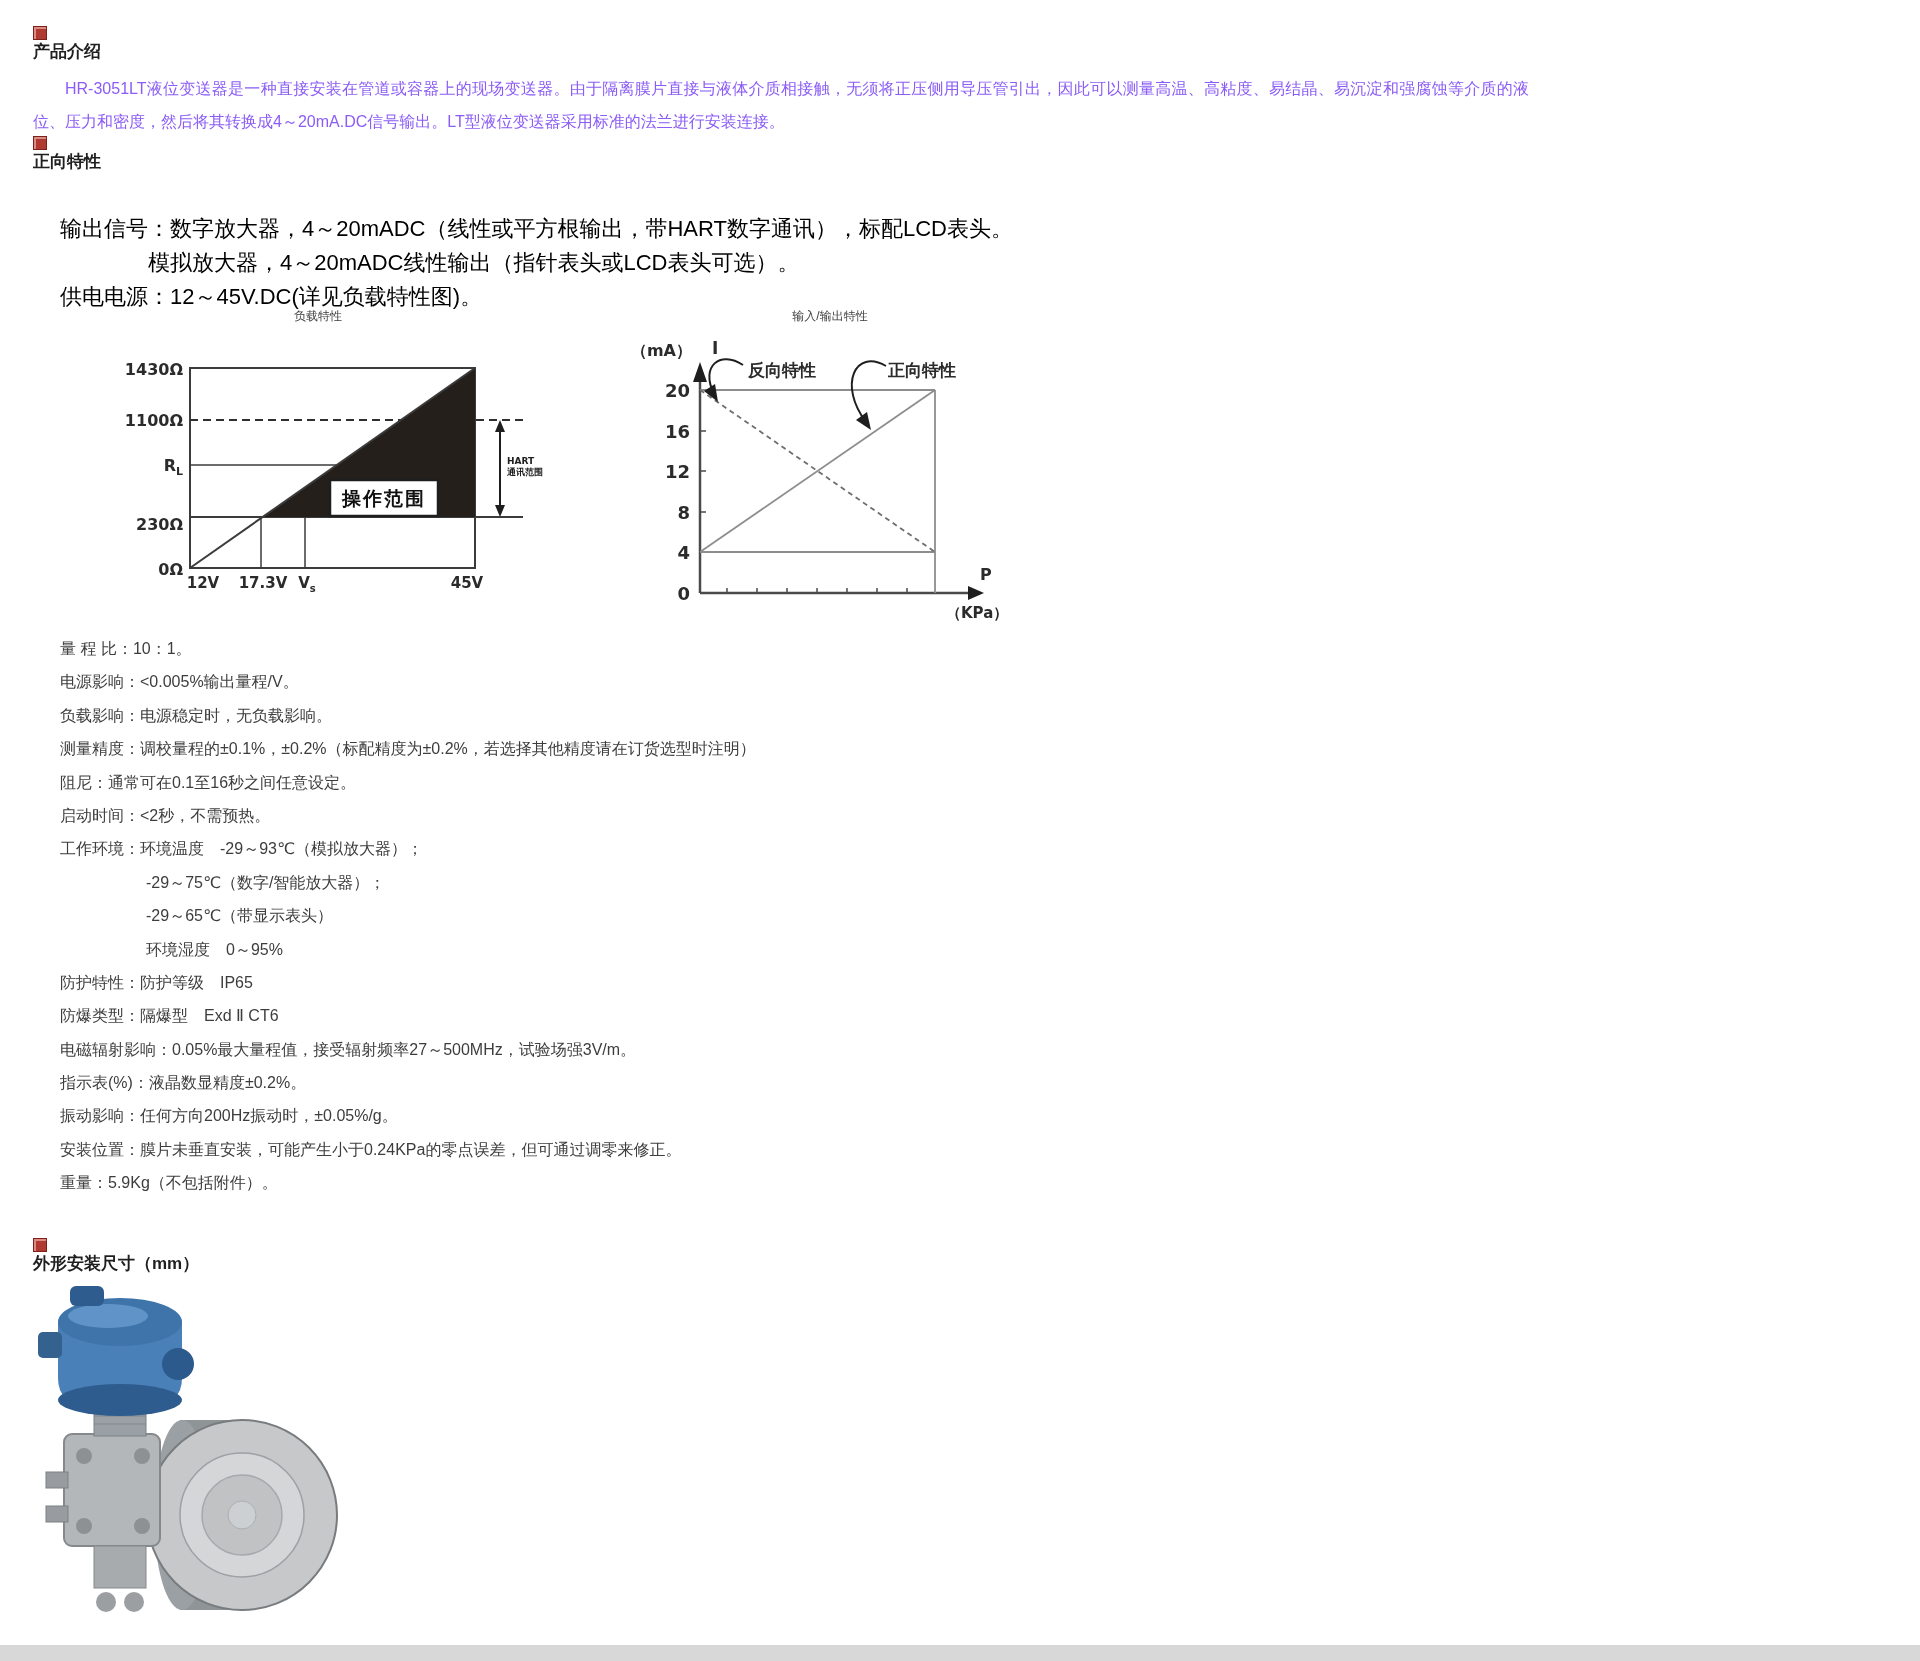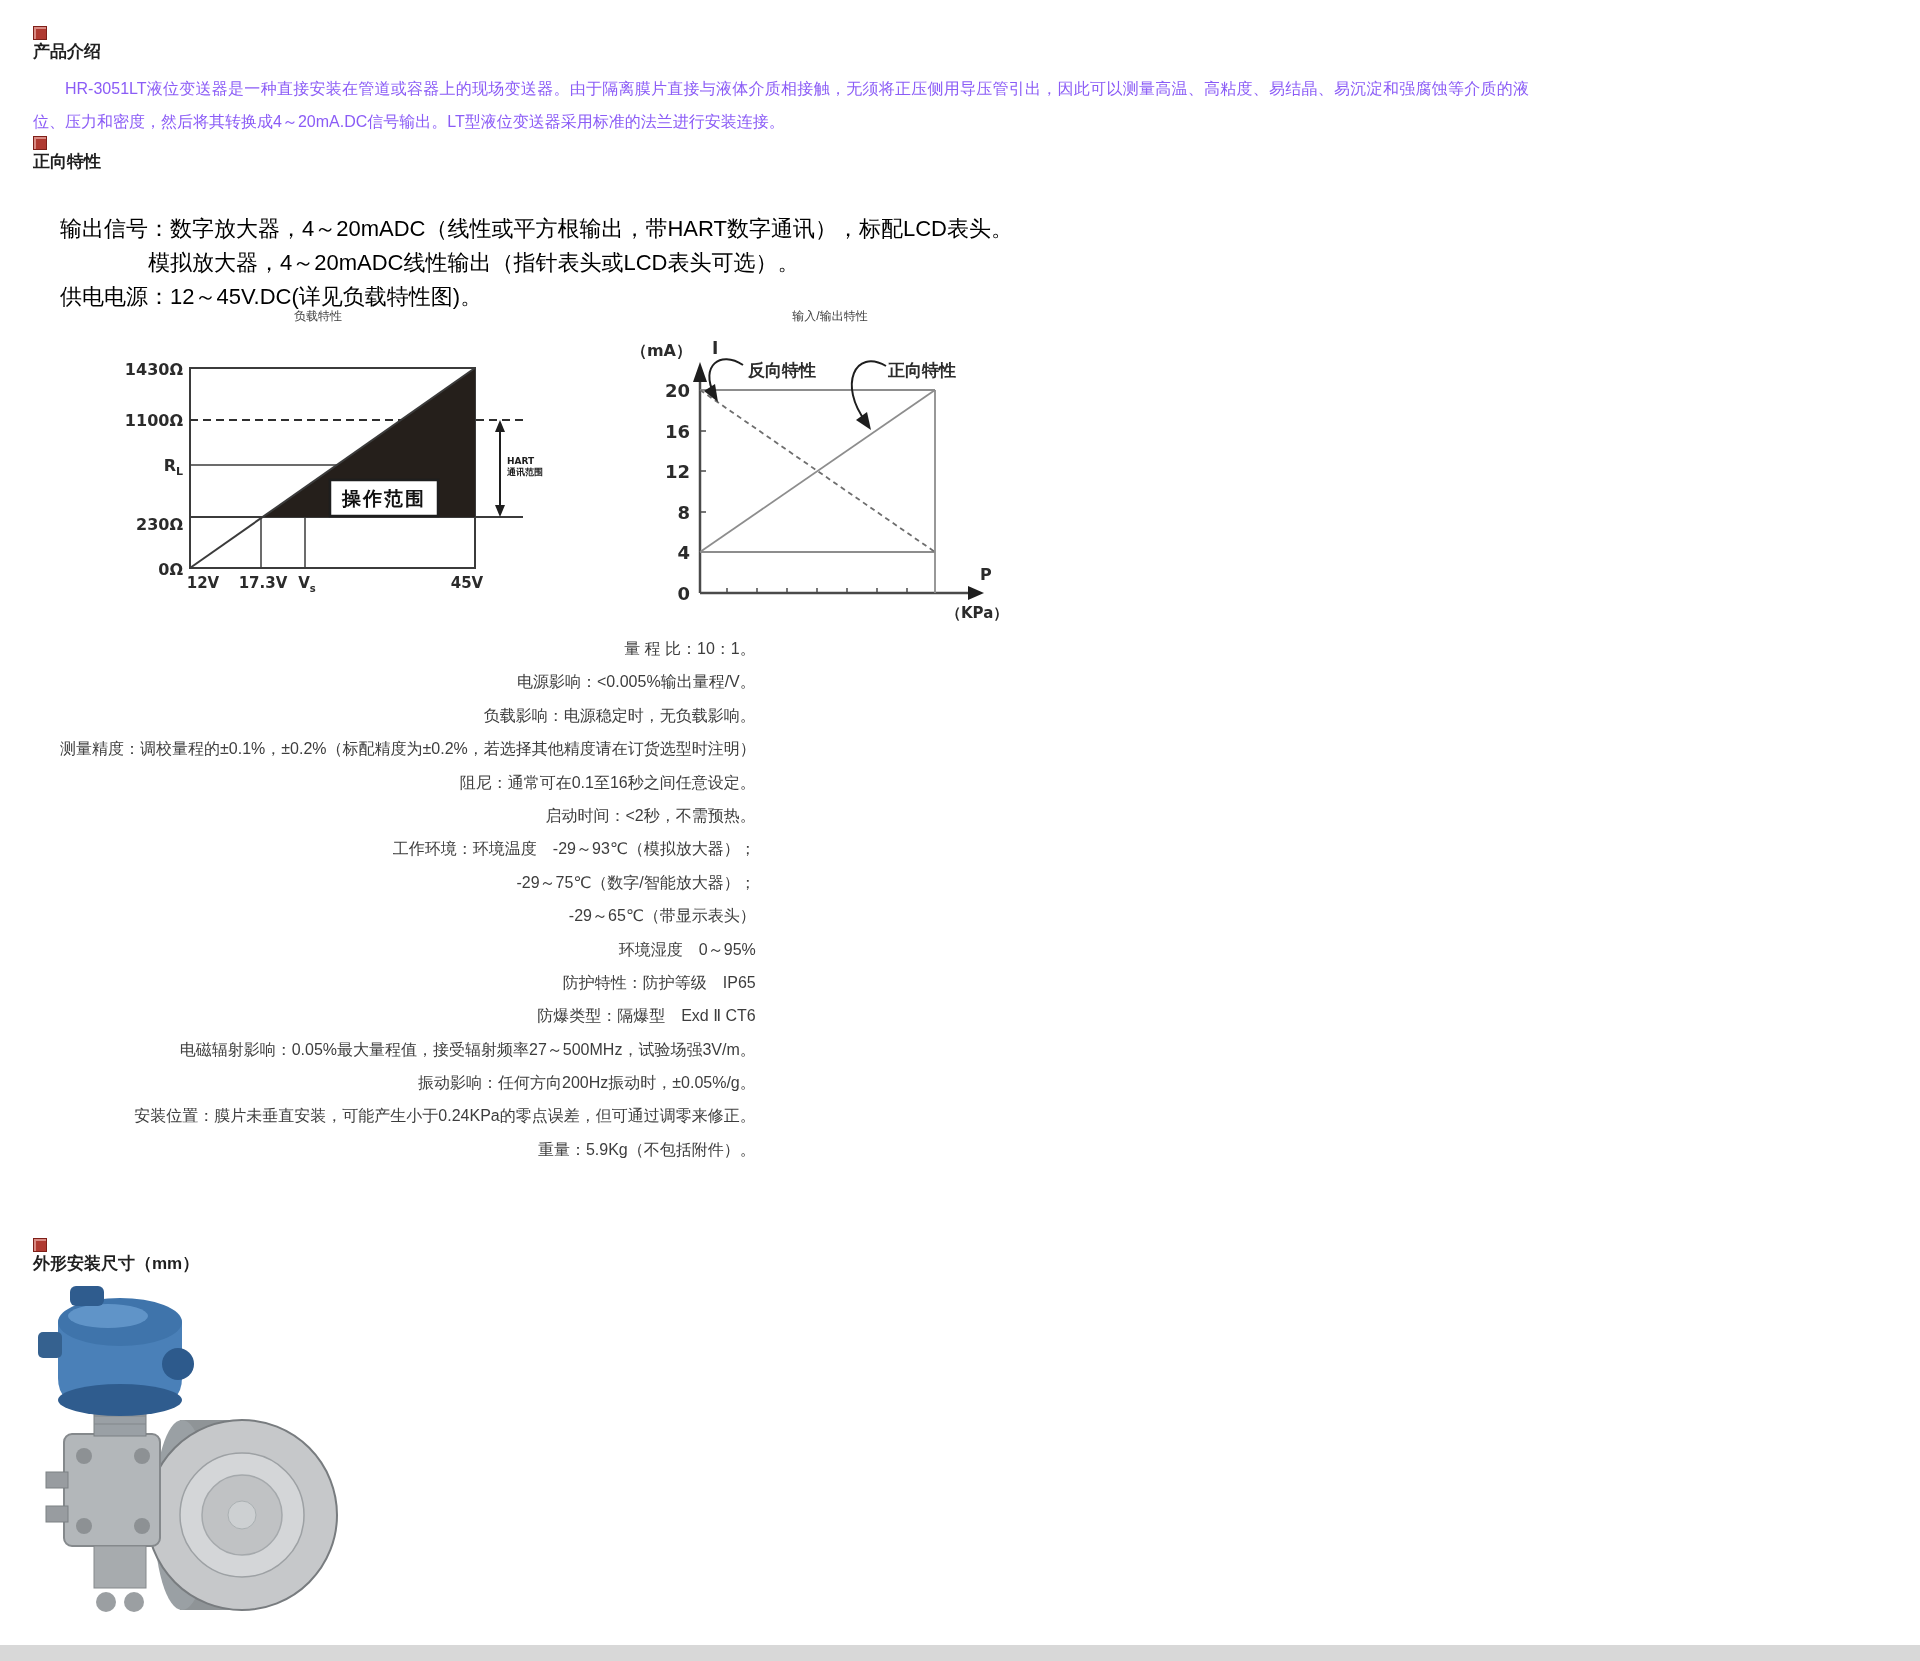--- a/index.html
+++ b/index.html
@@ -33,21 +33,21 @@
     line-height:33px;
     text-indent:2em;
     color:#8b5cf6;
     text-align:justify;
   }
   .tline{
     font-size:22px;
     white-space:nowrap;
     color:#000000;
   }
-  .specs{position:absolute;left:60px;top:639px;text-align:right;}
+  .specs{position:absolute;left:60px;top:639px;}
   .spec-line{
     height:33.4px;
     font-size:16px;
     white-space:nowrap;
     color:#3d3d3d;
   }
   .spec-line.indent{margin-left:86px;}
   .chart-title{
     position:absolute;
     font-size:12px;
@@ -178,20 +178,21 @@
     <div class="spec-line">测量精度：调校量程的±0.1%，±0.2%（标配精度为±0.2%，若选择其他精度请在订货选型时注明）</div>
     <div class="spec-line">阻尼：通常可在0.1至16秒之间任意设定。</div>
     <div class="spec-line">启动时间：&lt;2秒，不需预热。</div>
     <div class="spec-line">工作环境：环境温度　-29～93℃（模拟放大器）；</div>
     <div class="spec-line indent">-29～75℃（数字/智能放大器）；</div>
     <div class="spec-line indent">-29～65℃（带显示表头）</div>
     <div class="spec-line indent">环境湿度　0～95%</div>
     <div class="spec-line">防护特性：防护等级　IP65</div>
     <div class="spec-line">防爆类型：隔爆型　Exd Ⅱ CT6</div>
     <div class="spec-line">电磁辐射影响：0.05%最大量程值，接受辐射频率27～500MHz，试验场强3V/m。</div>
+    <div class="spec-line">指示表(%)：液晶数显精度±0.2%。</div>
     <div class="spec-line">振动影响：任何方向200Hz振动时，±0.05%/g。</div>
     <div class="spec-line">安装位置：膜片未垂直安装，可能产生小于0.24KPa的零点误差，但可通过调零来修正。</div>
     <div class="spec-line">重量：5.9Kg（不包括附件）。</div>
   </div>
 
   <div class="abs marker" style="left:33px;top:1238px;"></div>
   <h2 class="abs sec-title" style="left:33px;top:1252px;">外形安装尺寸（mm）</h2>
 
   <svg class="abs" style="left:30px;top:1282px;" width="310" height="370" viewBox="0 0 310 370">
 

